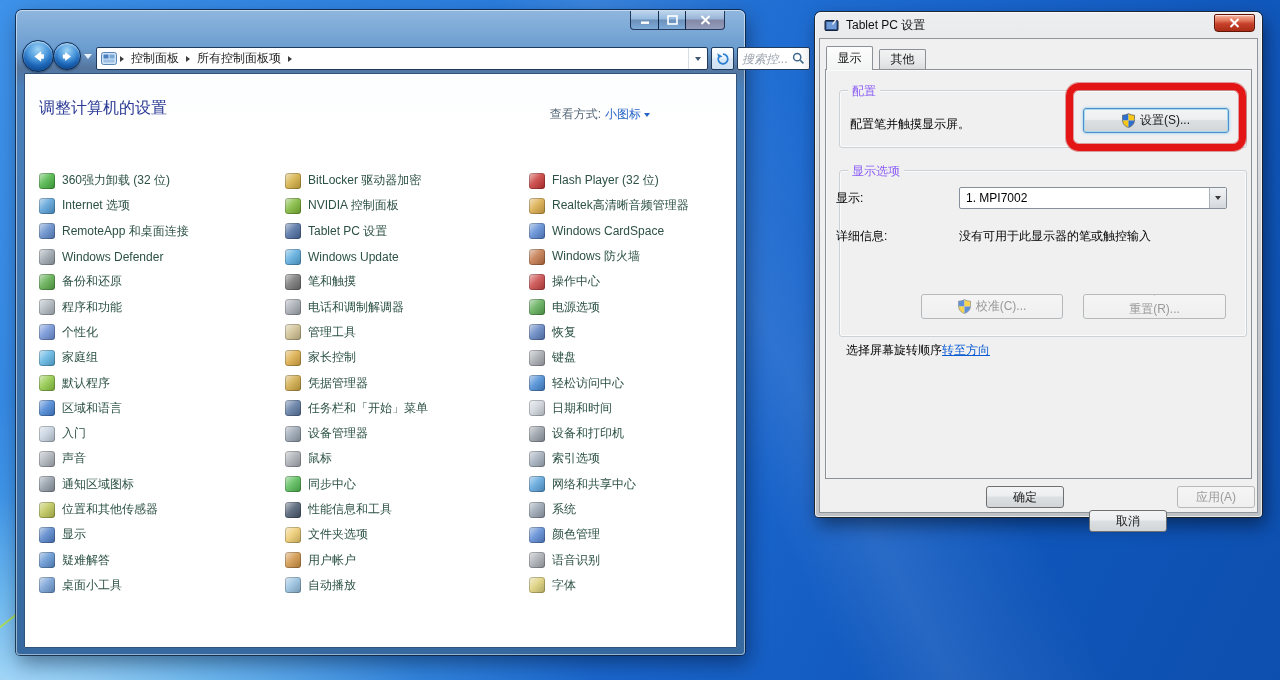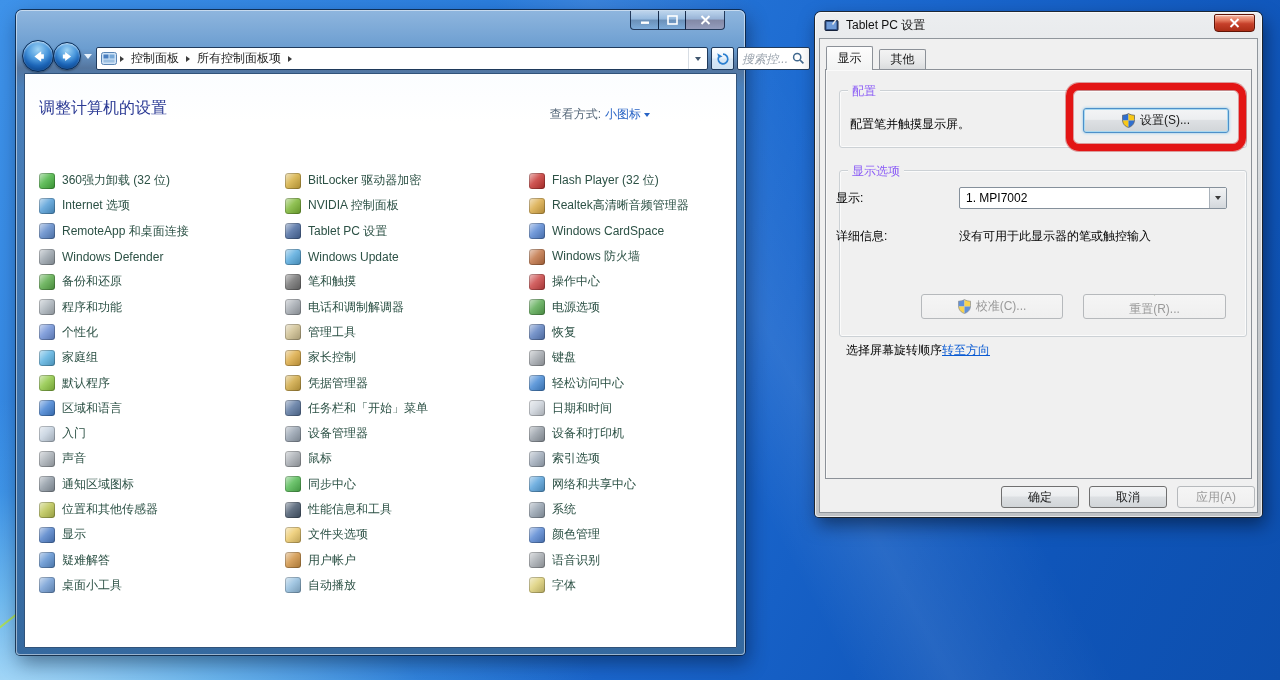--- a/index.html
+++ b/index.html
@@ -135,21 +135,21 @@
   .row-details-label{ position:absolute; left:10px; top:158px; font-size:12px; color:#000; }
   .row-details-value{ position:absolute; left:133px; top:158px; font-size:12px; color:#000; }
 
   .btn-cal{ position:absolute; left:95px; top:224px; width:142px; height:25px; }
   .btn-reset{ position:absolute; left:257px; top:224px; width:143px; height:25px;flex-direction:column; }
 
   .rotation{ position:absolute; left:20px; top:272px; font-size:12px; color:#000; }
   .rotation a{ color:#0b5bd3; text-decoration:underline; cursor:pointer; }
 
   .dlg-footer-btn{ position:absolute; width:78px; height:22px; z-index:2; }
-  .b-ok{ left:181px; top:447px; } .b-cancel{ left:269px; top:447px; } .b-apply{ left:357px; top:447px; }
+  .b-ok{ left:166px; top:447px; } .b-cancel{ left:269px; top:471px; } .b-apply{ left:357px; top:447px; }
 
   svg{ display:block; }
 </style>
 </head>
 <body>
 
 <div class="green-streak"></div>
 
 <div class="win">
   <div class="titlebar">

